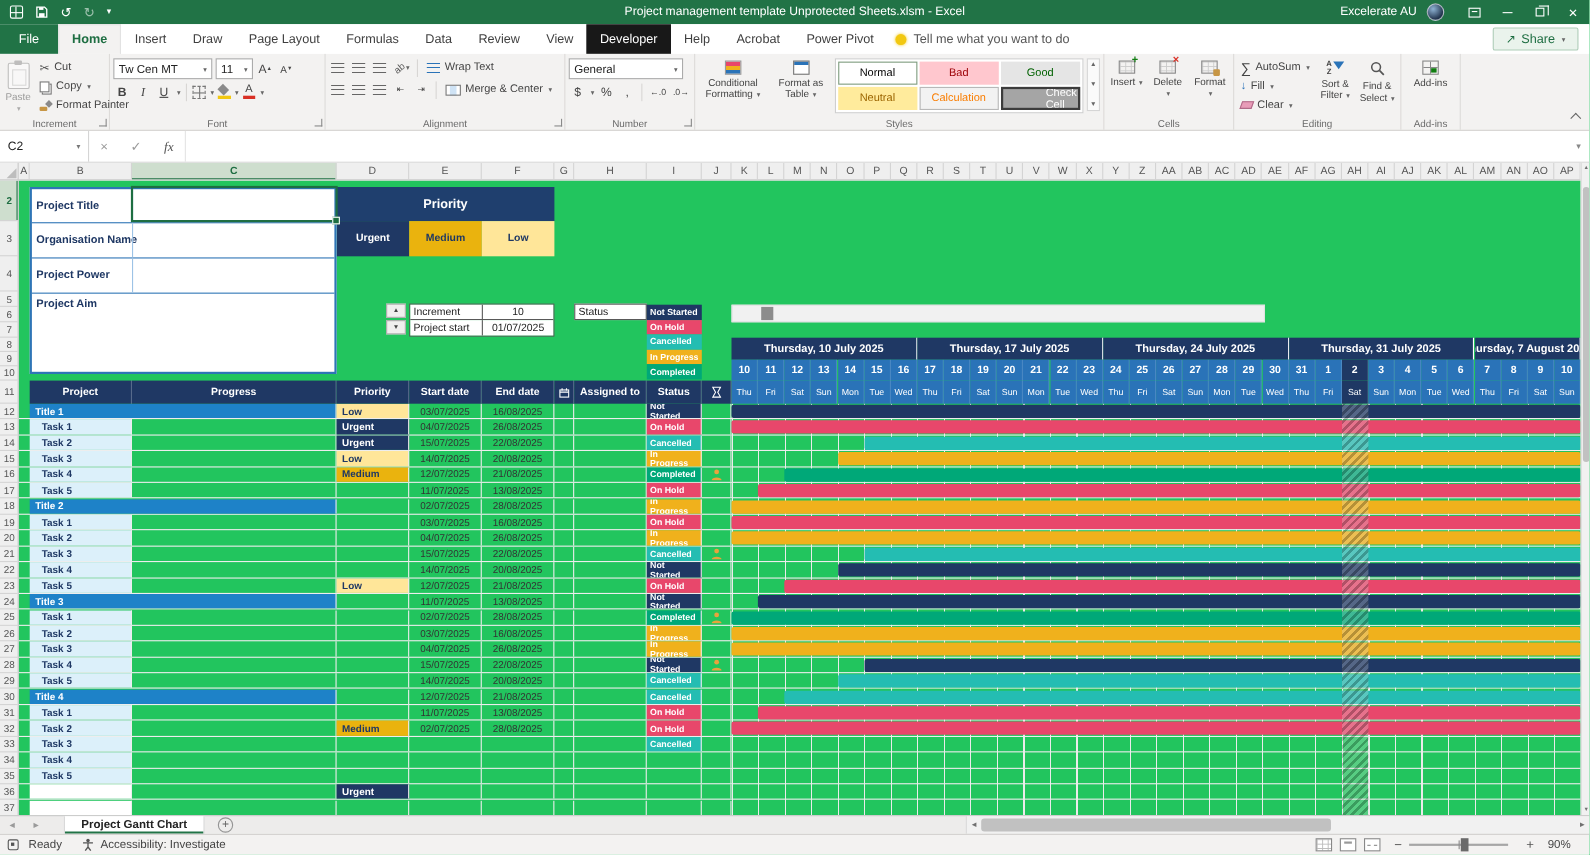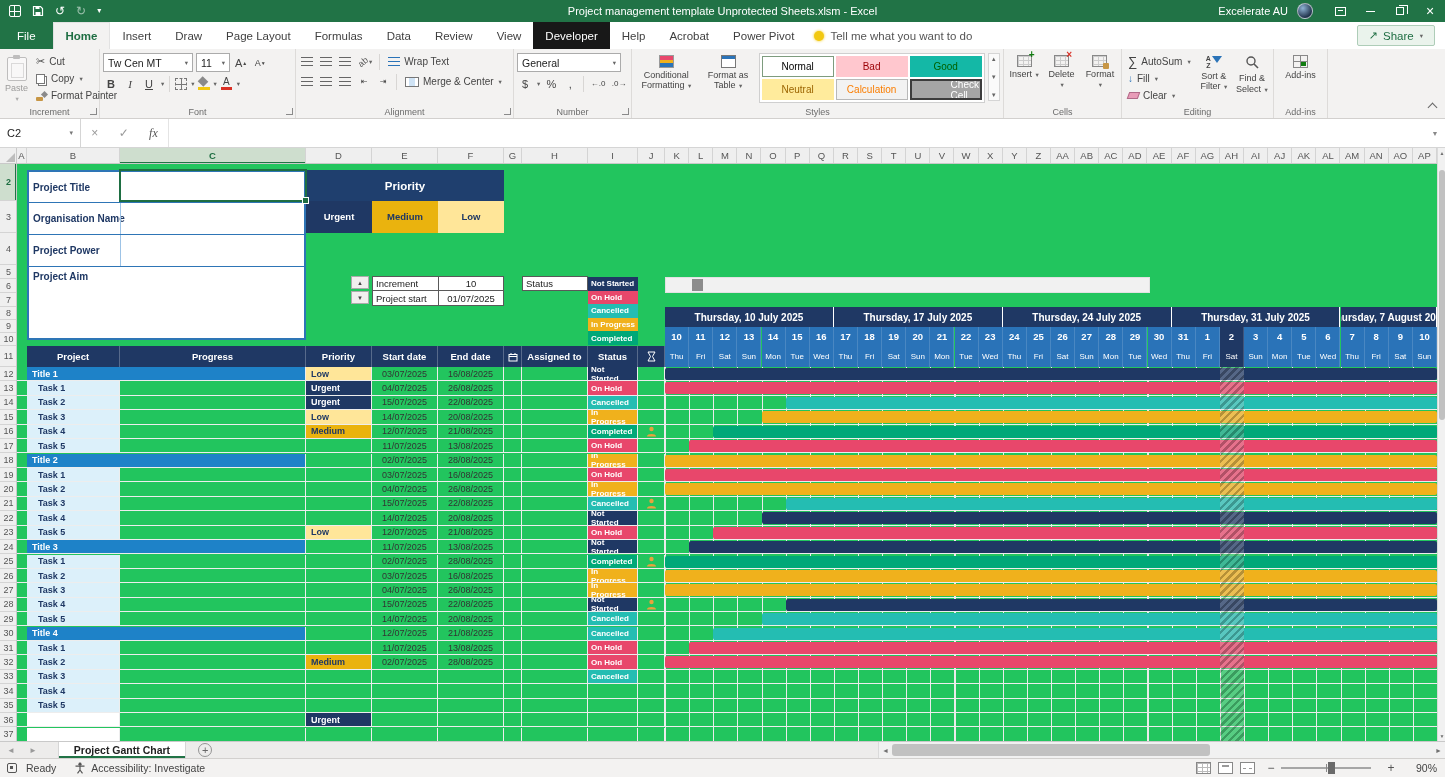--- a/index.html
+++ b/index.html
@@ -92,21 +92,21 @@
 .funnel{width:0;height:0;border:5px solid transparent;border-top:7px solid #2a73b8}
 .ico-addins{width:15px;height:13px;border:1px solid #888;position:relative;background:linear-gradient(90deg,transparent 6px,#888 6px 7px,transparent 7px),linear-gradient(transparent 5px,#888 5px 6px,transparent 6px)}
 .ico-addins::after{content:"";position:absolute;right:1px;bottom:1px;width:5px;height:4px;background:#107c10}
 .ico-pdf{width:13px;height:16px;border:1px solid #a0a0a0;background:#fff;position:relative}
 .ico-pdf::after{content:"";position:absolute;left:1px;right:1px;top:9px;height:4px;background:#d93025}
 .rib-collapse{position:absolute;right:9px;bottom:7px;width:7px;height:7px;border-top:1.6px solid #666;border-left:1.6px solid #666;transform:rotate(45deg)}
 #style-gallery{display:grid;grid-template-columns:repeat(3,72px);grid-auto-rows:21px;gap:2px;background:#fff;border:1px solid #cfcfcf;padding:2px}
 .stylecell{font-size:10px;display:flex;align-items:center;justify-content:center;border:1px solid transparent;overflow:hidden}
 .st-normal{background:#fff;border:1px solid #7e9c7e;color:#000}
 .st-bad{background:#ffc7ce;color:#9c0006}
-.st-good{background:#14b8a6;color:#006100}
+.st-good{background:#e5e5e5;color:#006100}
 .st-neutral{background:#ffeb9c;color:#9c6500}
 .st-calc{background:#f2f2f2;color:#fa7d00;border:1px solid #b8b8b8}
 .st-check{background:#a5a5a5;color:#fff;border:2px solid #3c3c3c}
 .galscroll{display:flex;flex-direction:column;justify-content:space-between;height:48px;width:13px;border:1px solid #d5d5d5;background:#fafafa;align-items:center;font-size:6px;color:#666;padding:2px 0}
 
 
 #fbar{position:absolute;left:0;top:119px;width:1445px;height:29px;background:#fff;border-bottom:1px solid #d5d5d5;display:flex;align-items:stretch}
 .namebox{width:81px;border-right:1px solid #d5d5d5;display:flex;align-items:center;padding:0 7px;font-size:11px;color:#222}
 .nb-caret{margin-left:auto;font-size:7px;color:#777}
 .fbtns{width:88px;display:flex;align-items:center;justify-content:space-around;border-right:1px solid #e4e4e4;color:#9a9a9a;font-size:12px}
@@ -183,21 +183,21 @@
 .accico{margin:0 5px 0 18px;display:inline-flex}
 .sbright{margin-left:auto;display:flex;align-items:center;padding-right:8px}
 .vi{width:15px;height:12px;border:1px solid #888;margin-left:7px;background:#fff;position:relative}
 .vi.normal{background-image:linear-gradient(#bbb 1px,transparent 1px),linear-gradient(90deg,#bbb 1px,transparent 1px);background-size:5px 4px}
 .vi.layout::after{content:"";position:absolute;left:3px;right:3px;top:2px;height:2px;background:#999}
 .vi.preview::after{content:"";position:absolute;left:2px;right:2px;top:5px;border-top:1px dashed #999}
 .zbtn{margin-left:10px;color:#555;font-size:12px;width:12px;text-align:center}
 .ztrack{width:90px;height:2px;background:#a6a6a6;position:relative;margin:0 4px}
 .ztrack::before{content:"";position:absolute;left:50%;top:-3px;width:1px;height:8px;background:#8a8a8a}
 .zthumb{position:absolute;left:52%;top:-5px;width:7px;height:12px;background:#6a6a6a}
-.zoomtext{margin-left:10px;width:30px;text-align:right;color:#444}
+.zoomtext{margin-left:10px;width:30px;text-align:left;color:#444}
 </style>
 </head>
 <body>
 
 <div id="app">
 
   <div id="titlebar">
     <div class="qat">
       <span class="qico">
           <span class="appico"></span>

